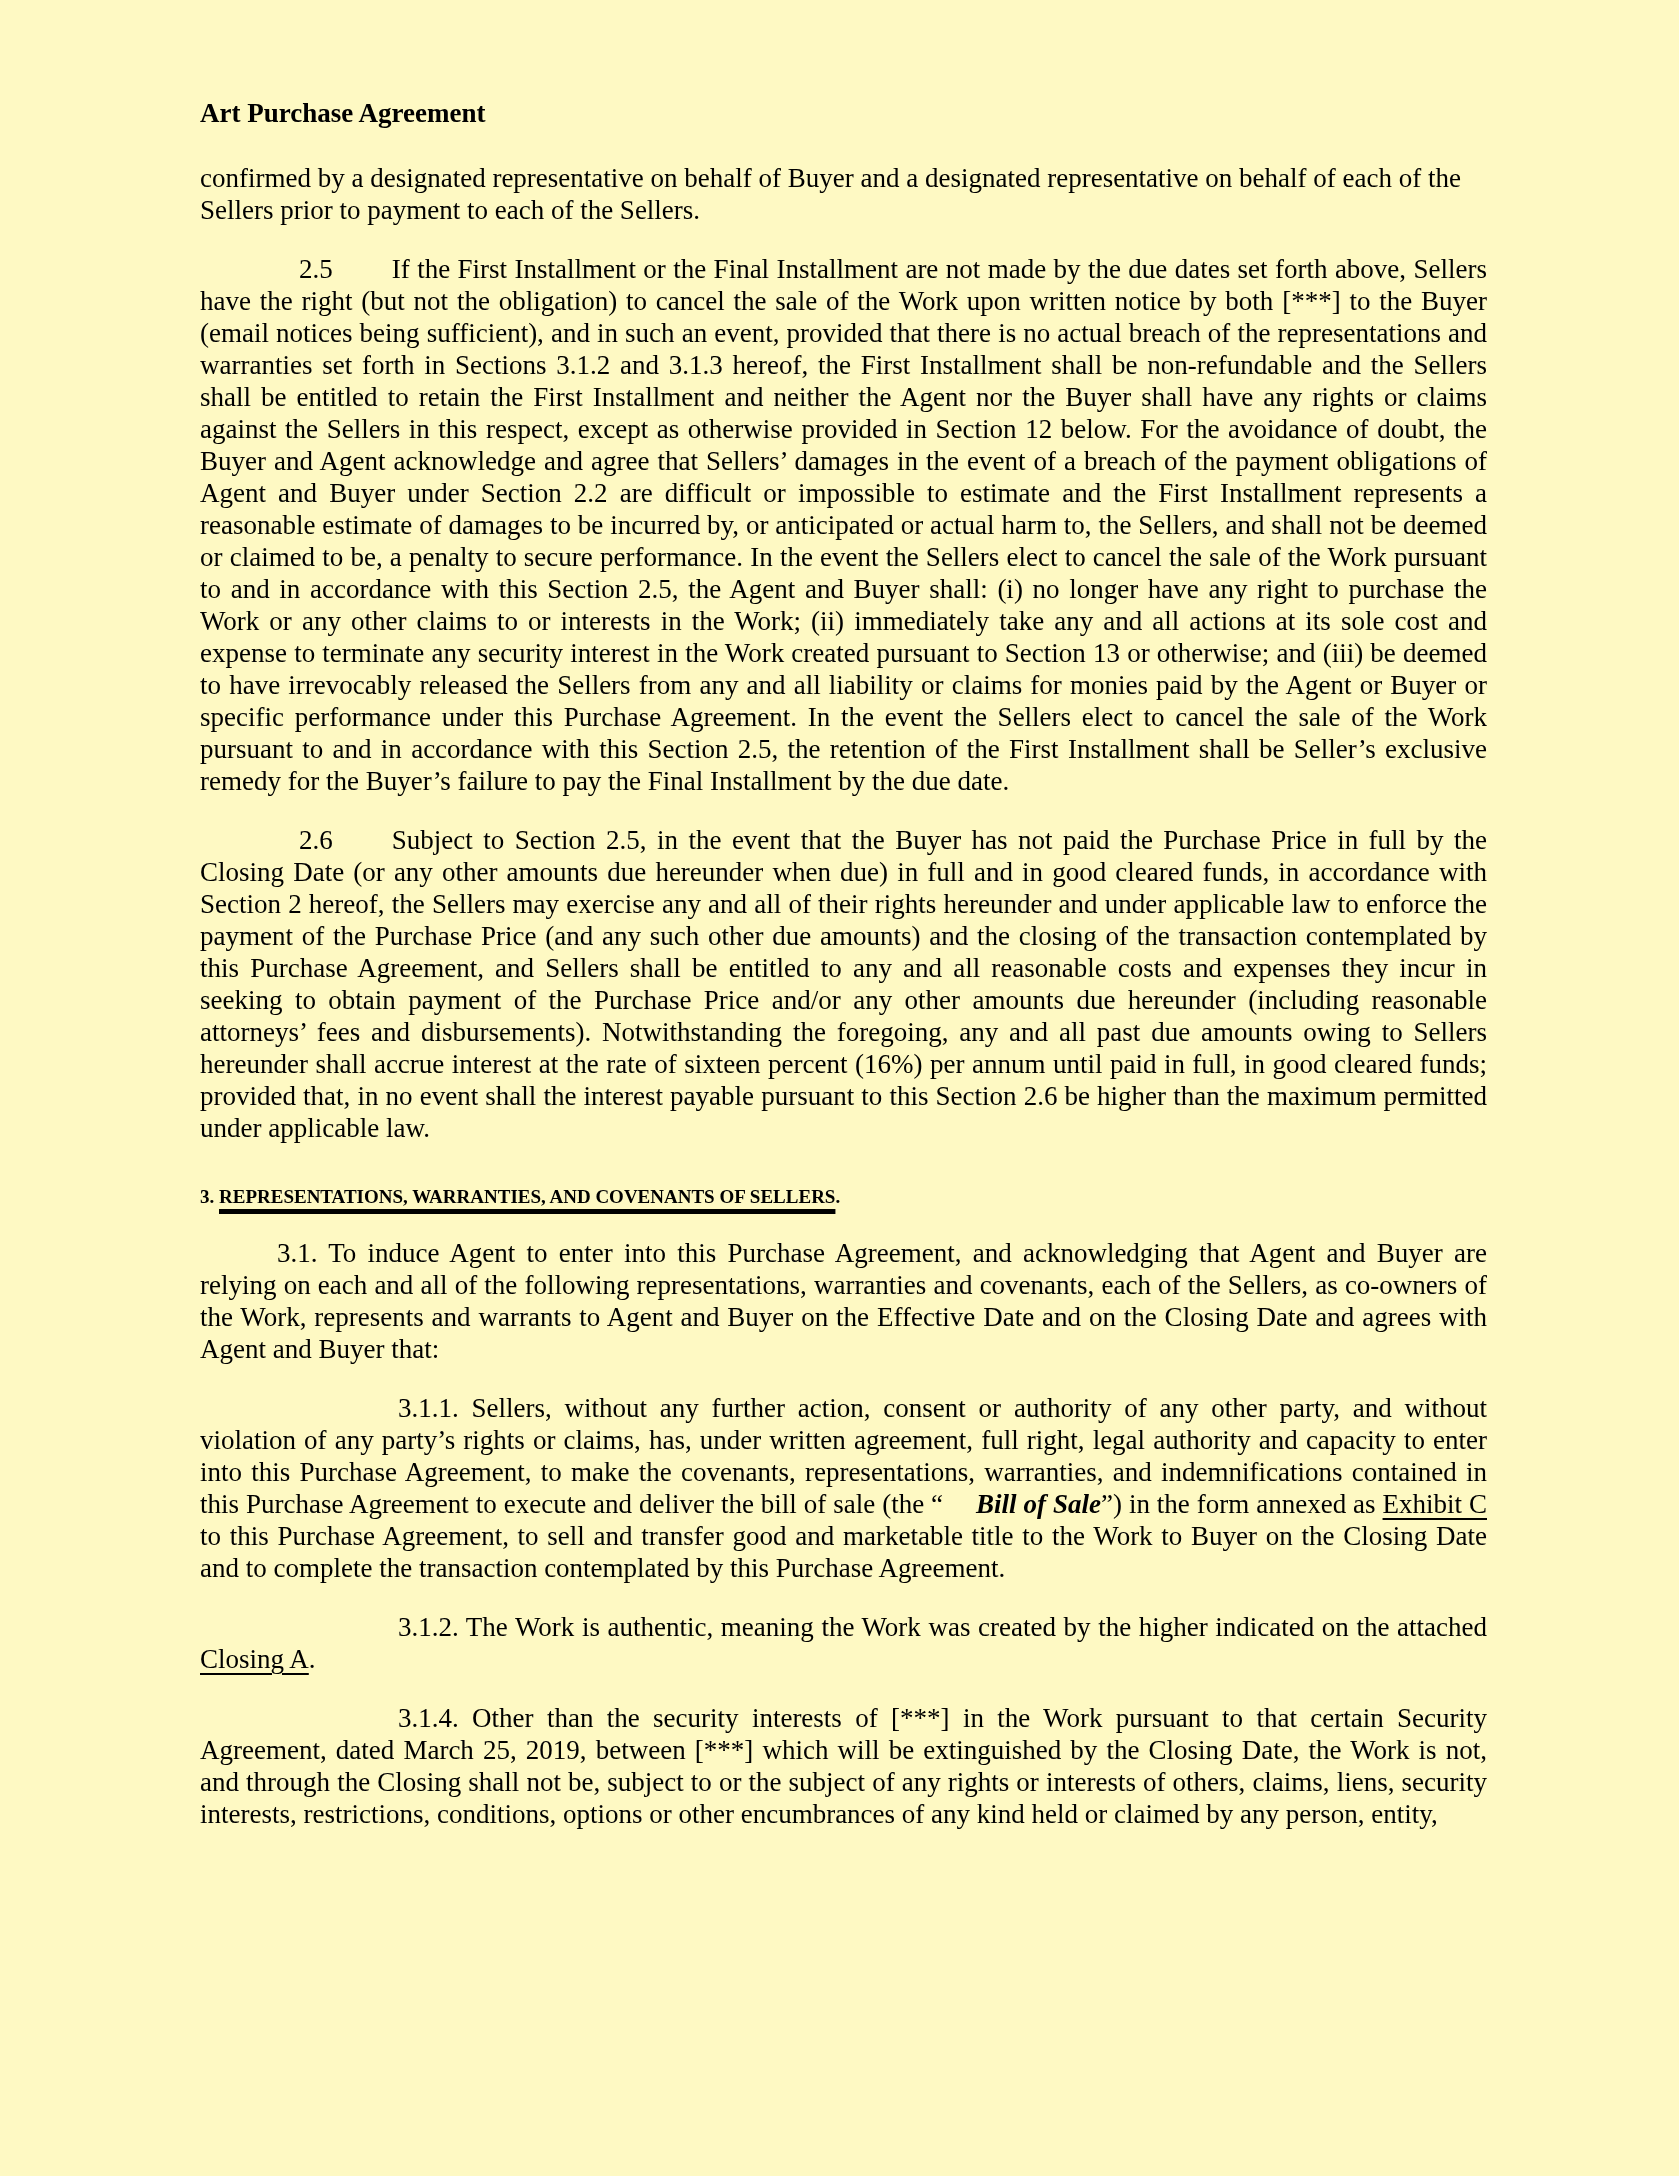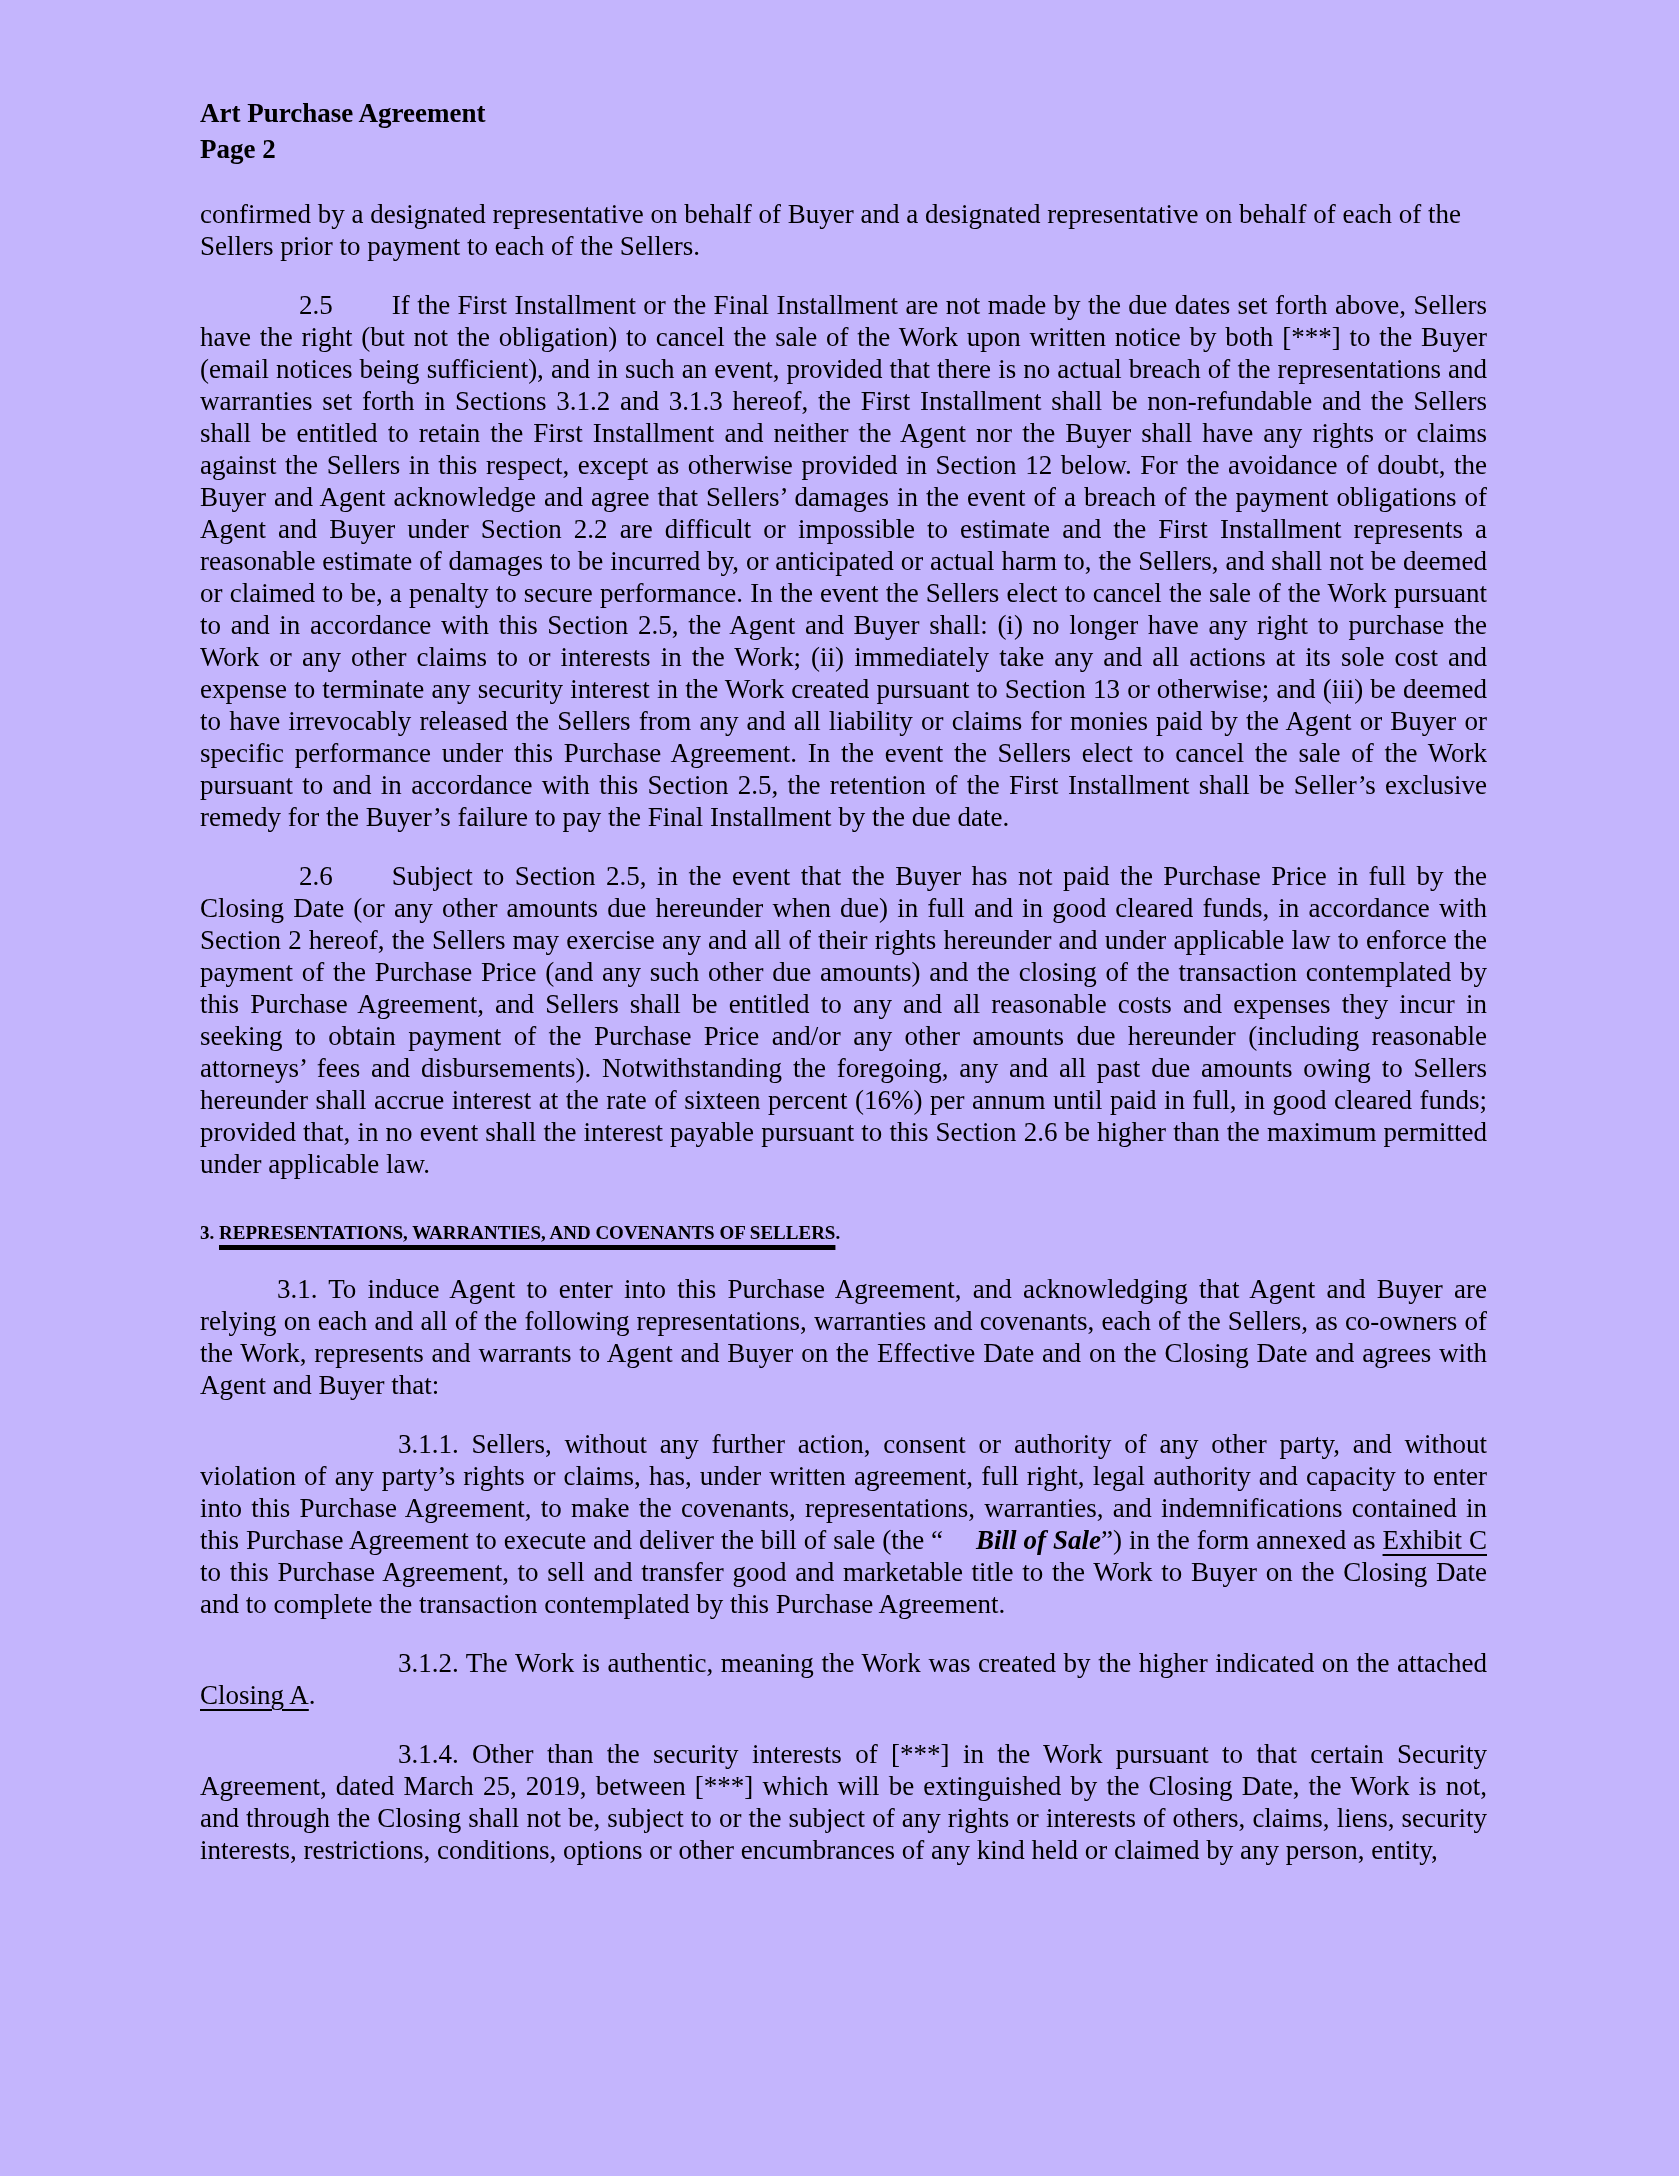--- a/index.html
+++ b/index.html
@@ -1,21 +1,21 @@
 <!DOCTYPE html>
 <html style="font-size:14.4px"><head>
 <meta charset="utf-8">
 <style>
   html, body { margin: 0; padding: 0; background: #ffffff; }
   .page {
     position: relative;
     width: 1680px;
     height: 2176px;
     box-sizing: border-box;
-    background: #c4b5fd;
+    background: #fef9c3;
     color: #000000;
     font-family: "Liberation Serif", "DejaVu Serif", serif;
     font-size: 27px;
     line-height: 32px;
     padding: 95px 193px 36px 200px;
     overflow: hidden;
   }
   .hdr-line {
     font-weight: 700;
     line-height: 36px;
@@ -50,21 +50,20 @@
     text-underline-offset: 6.3px;
   }
 </style>
 </head>
 <body>
 
 <div class="page">
 
   <header>
     <div class="hdr-line">Art Purchase Agreement</div>
-    <div class="hdr-line">Page 2</div>
   </header>
 
   <main>
 
     <p class="para left first"><span>confirmed by a designated representative on behalf of Buyer and a designated representative on behalf of each of the Sellers prior to payment to each of the Sellers.</span></p>
 
     <p class="para indent-num"><span>2.5</span><span class="tab"></span><span>If the First Installment or the Final Installment are not made by the due dates set forth above, Sellers have the right (but not the obligation) to cancel the sale of the Work upon written notice by both [***] to the Buyer (email notices being sufficient), and in such an event, provided that there is no actual breach of the representations and warranties set forth in Sections 3.1.2 and 3.1.3 hereof, the First Installment shall be non-refundable and the Sellers shall be entitled to retain the First Installment and neither the Agent nor the Buyer shall have any rights or claims against the Sellers in this respect, except as otherwise provided in Section 12 below.  For the avoidance of doubt, the Buyer and Agent acknowledge and agree that Sellers’ damages in the event of a breach of the payment obligations of Agent and Buyer under Section 2.2 are difficult or impossible to estimate and the First Installment represents a reasonable estimate of damages to be incurred by, or anticipated or actual harm to, the Sellers, and shall not be deemed or claimed to be, a penalty to secure performance.  In the event the Sellers elect to cancel the sale of the Work pursuant to and in accordance with this Section 2.5, the Agent and Buyer shall: (i) no longer have any right to purchase the Work or any other claims to or interests in the Work; (ii) immediately take any and all actions at its sole cost and expense to terminate any security interest in the Work created pursuant to Section 13 or otherwise; and (iii) be deemed to have irrevocably released the Sellers from any and all liability or claims for monies paid by the Agent or Buyer or specific performance under this Purchase Agreement.  In the event the Sellers elect to cancel the sale of the Work pursuant to and in accordance with this Section 2.5, the retention of the First Installment shall be Seller’s exclusive remedy for the Buyer’s failure to pay the Final Installment by the due date.</span></p>
 
     <p class="para indent-num"><span>2.6</span><span class="tab"></span><span>Subject to Section 2.5, in the event that the Buyer has not paid the Purchase Price in full by the Closing Date (or any other amounts due hereunder when due) in full and in good cleared funds, in accordance with Section 2 hereof, the Sellers may exercise any and all of their rights hereunder and under applicable law to enforce the payment of the Purchase Price (and any such other due amounts) and the closing of the transaction contemplated by this Purchase Agreement, and Sellers shall be entitled to any and all reasonable costs and expenses they incur in seeking to obtain payment of the Purchase Price and/or any other amounts due hereunder (including reasonable attorneys’ fees and disbursements). Notwithstanding the foregoing, any and all past due amounts owing to Sellers hereunder shall accrue interest at the rate of sixteen percent (16%) per annum until paid in full, in good cleared funds; provided that, in no event shall the interest payable pursuant to this Section 2.6 be higher than the maximum permitted under applicable law.</span></p>
 

